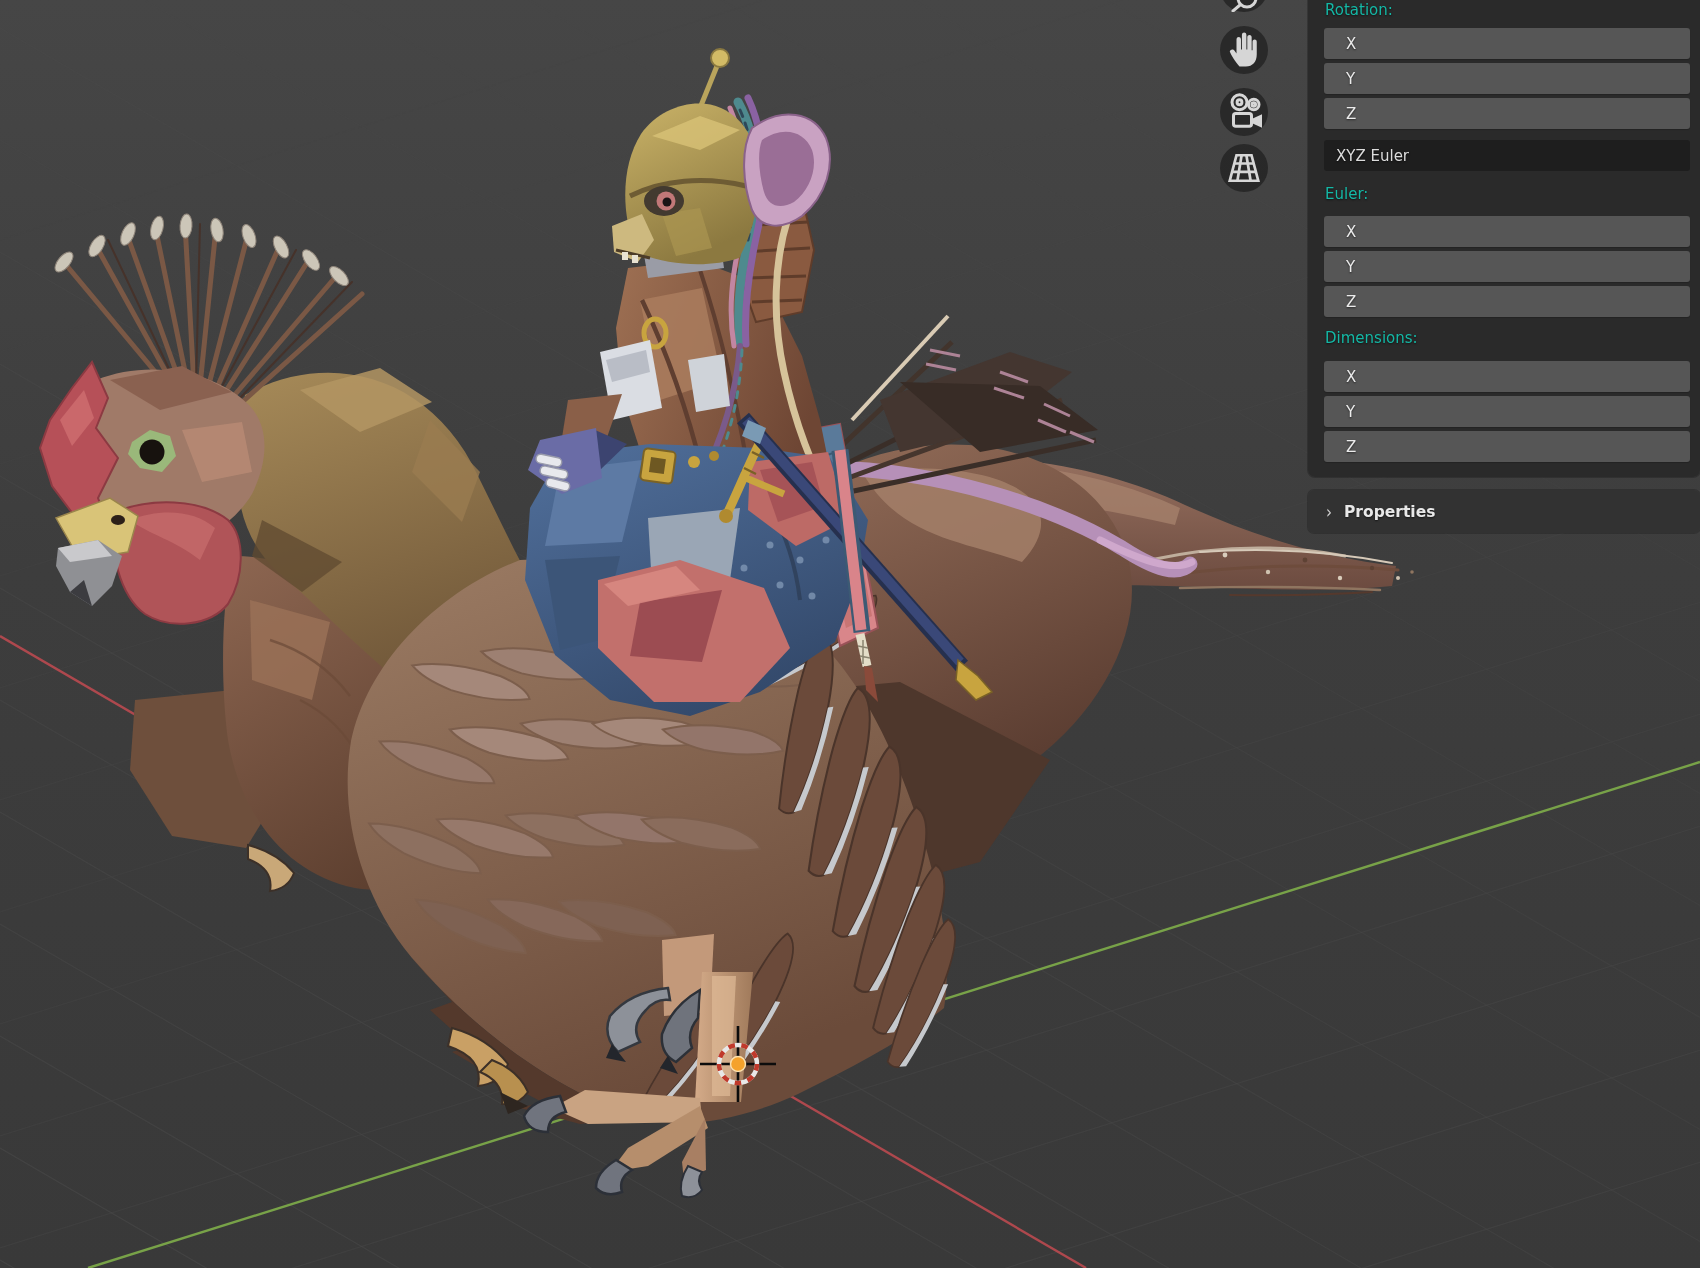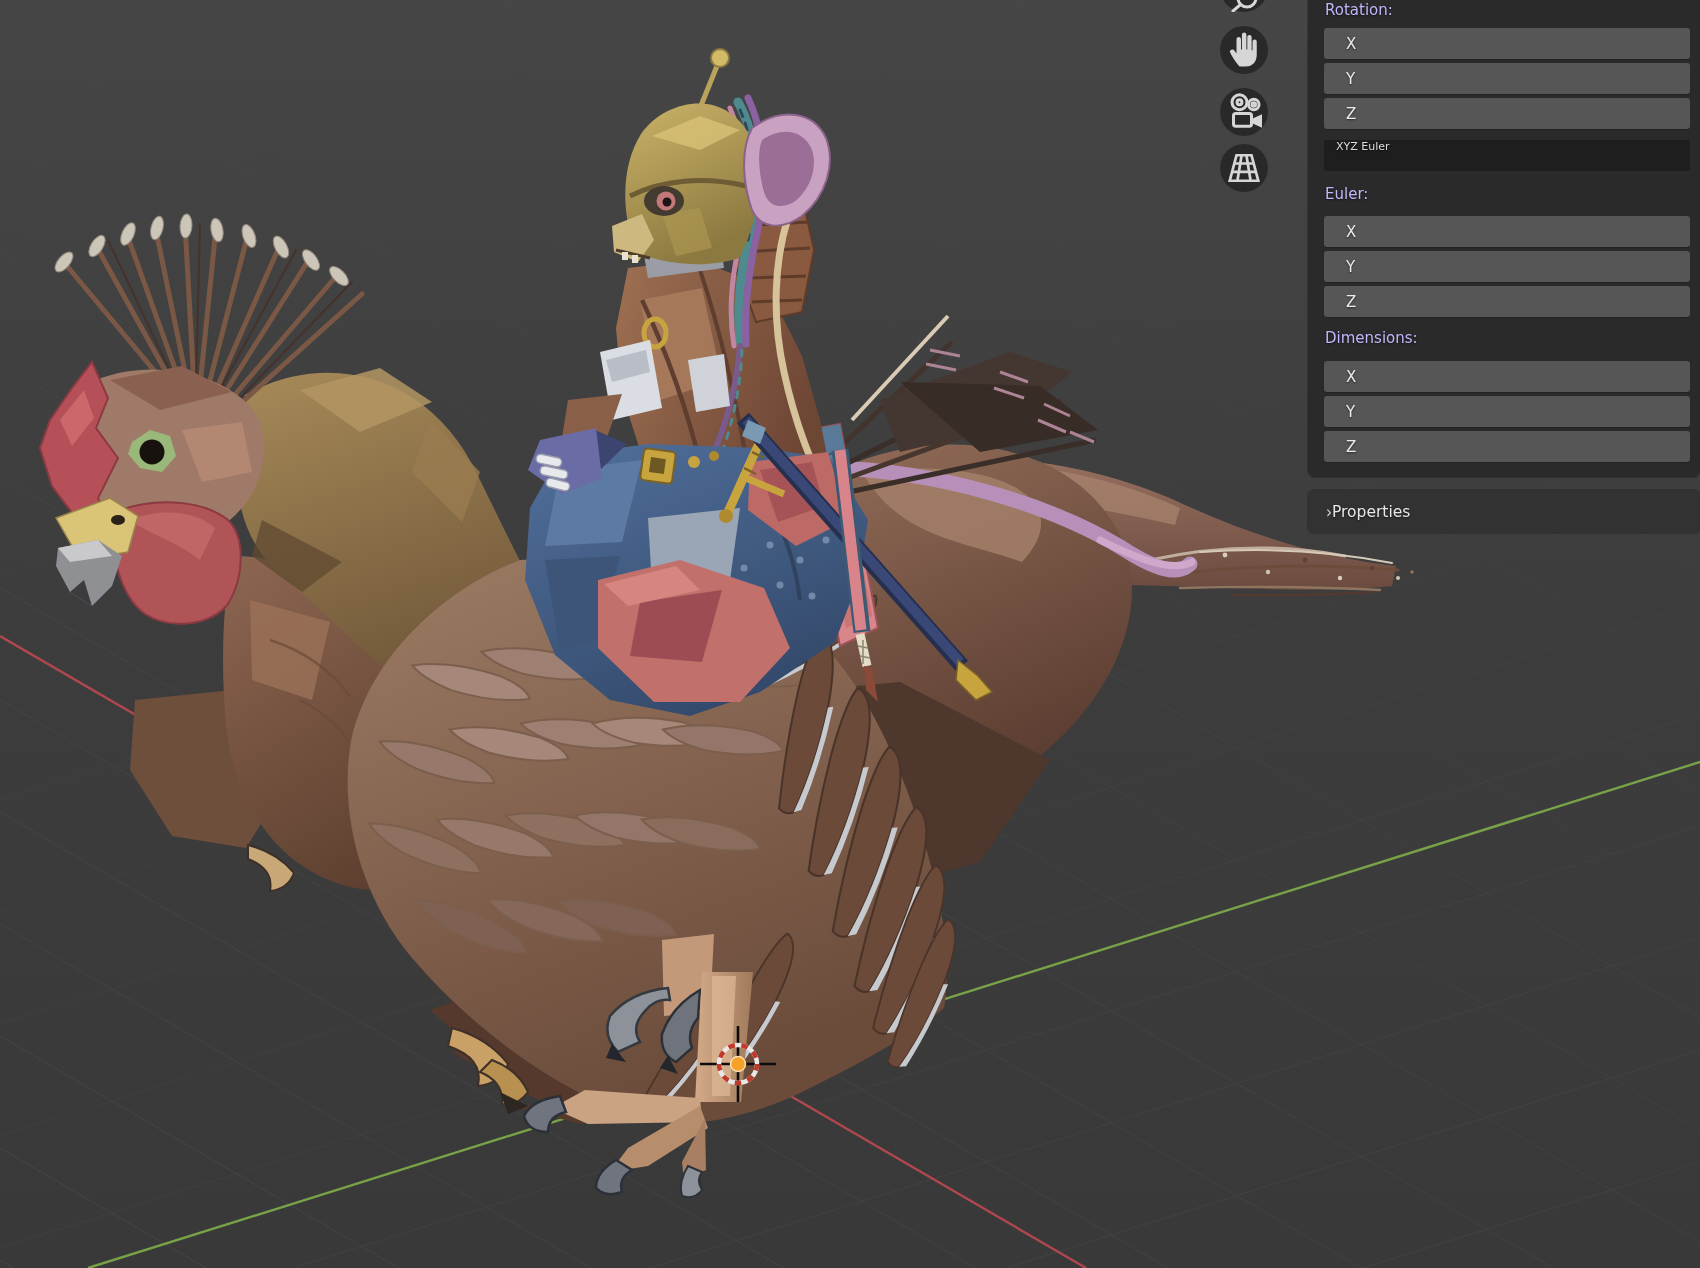--- a/index.html
+++ b/index.html
@@ -6,40 +6,40 @@
   body{width:1700px;height:1268px;overflow:hidden;position:relative;
        font-family:"DejaVu Sans","Liberation Sans",sans-serif;}
   .viewport{position:absolute;inset:0;
     background:linear-gradient(180deg,#464646 0%,#3d3d3d 45%,#393939 100%);}
   .viewport svg{position:absolute;inset:0;}
 
   
   .transform-panel{position:absolute;left:1308px;top:-26px;width:392px;height:503px;
     background:rgba(41,41,41,0.95);border-radius:0 0 7px 7px;
     box-shadow:0 0 0 1px rgba(0,0,0,.22);} 
-  .plabel{position:absolute;left:17px;font-size:15px;color:#c4b5fd;
+  .plabel{position:absolute;left:17px;font-size:15px;color:#14b8a6;
     text-shadow:0 1px 2px rgba(0,0,0,.6);}
   .rowgroup{position:absolute;left:16px;right:10px;display:flex;flex-direction:column;gap:4px;}
   .frow{height:31px;background:#565656;border-radius:3px;display:flex;align-items:center;
     padding-left:22px;font-size:15px;color:#ebebeb;text-shadow:0 1px 2px rgba(0,0,0,.55);
     box-shadow:0 1px 1px rgba(0,0,0,.18);} 
   .erow{position:absolute;left:16px;right:10px;height:31px;background:#1e1e1e;
-    border-radius:3px;display:flex;align-items:flex-start;padding-left:12px;
-    font-size:11px;color:#dcdcdc;text-shadow:0 1px 2px rgba(0,0,0,.6);}
+    border-radius:3px;display:flex;align-items:center;padding-left:12px;
+    font-size:15px;color:#dcdcdc;text-shadow:0 1px 2px rgba(0,0,0,.6);}
   .lab-rot{top:27px}.rows-rot{top:54px}.row-euler{top:166px}
   .lab-scale{top:211px}.rows-scale{top:242px}
   .lab-dim{top:355px}.rows-dim{top:387px}
 
   .properties-panel{position:absolute;left:1308px;top:490px;width:392px;height:43px;
     background:rgba(50,50,50,0.95);border-radius:6px;display:flex;align-items:center;
     box-shadow:0 0 0 1px rgba(0,0,0,.2);}
   .properties-panel .chev{margin-left:18px;color:#cfcfcf;font-size:15px;
     transform:scaleY(1.2);display:inline-block;}
-  .properties-panel .ptxt{font-size:15.5px;color:#e8e8e8;
-    text-shadow:0 1px 2px rgba(0,0,0,.6);}
+  .properties-panel .ptxt{margin-left:12px;font-size:15.5px;color:#e8e8e8;
+    text-shadow:0 1px 2px rgba(0,0,0,.6);font-weight:bold;}
 
   
   .gizmo-btn{position:absolute;left:1220px;width:48px;height:48px;border-radius:50%;
     background:rgba(30,30,30,0.72);display:flex;align-items:center;justify-content:center;}
   .gz-zoom{top:-36px}.gz-hand{top:26px}.gz-cam{top:88px}.gz-grid{top:144px}
 </style>
 </head>
 <body>
 
 <div class="viewport">

